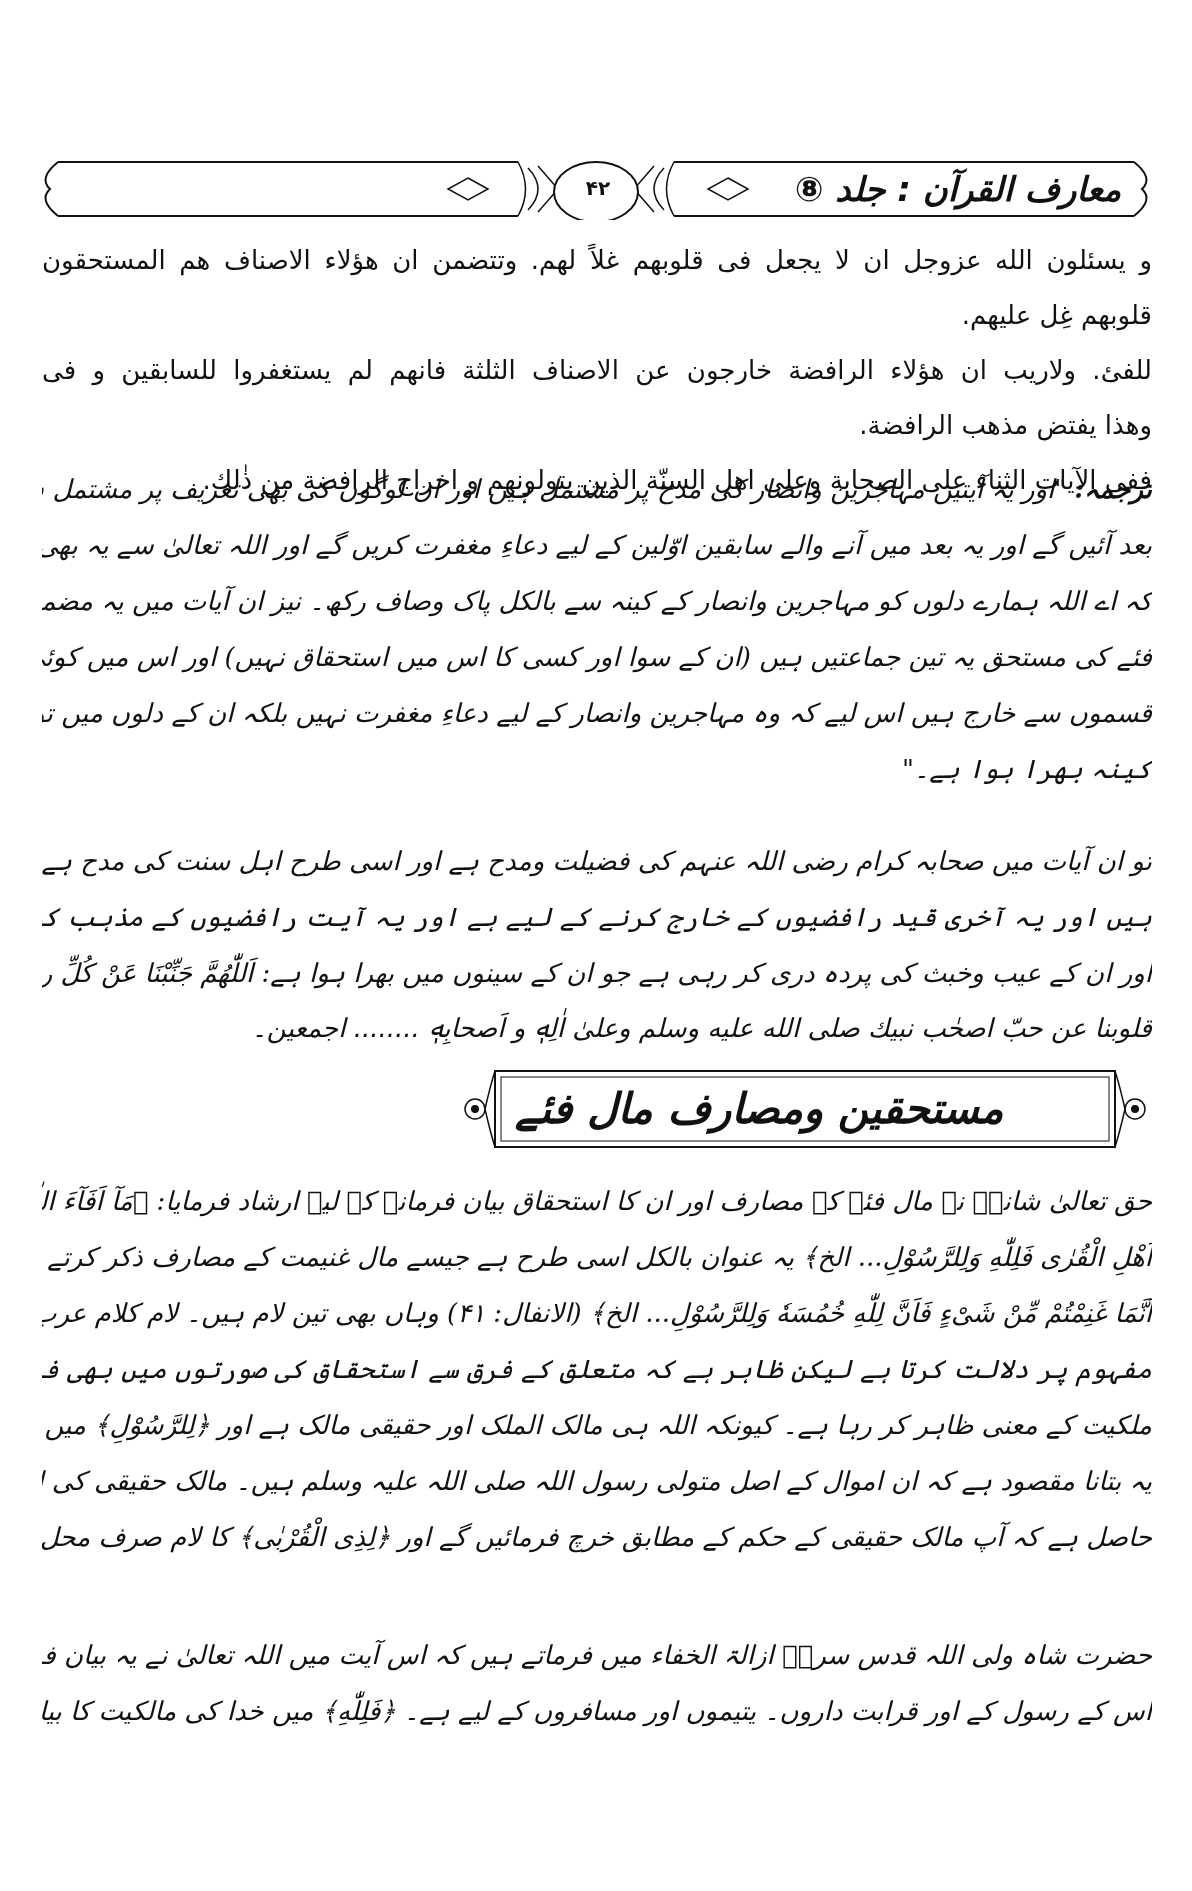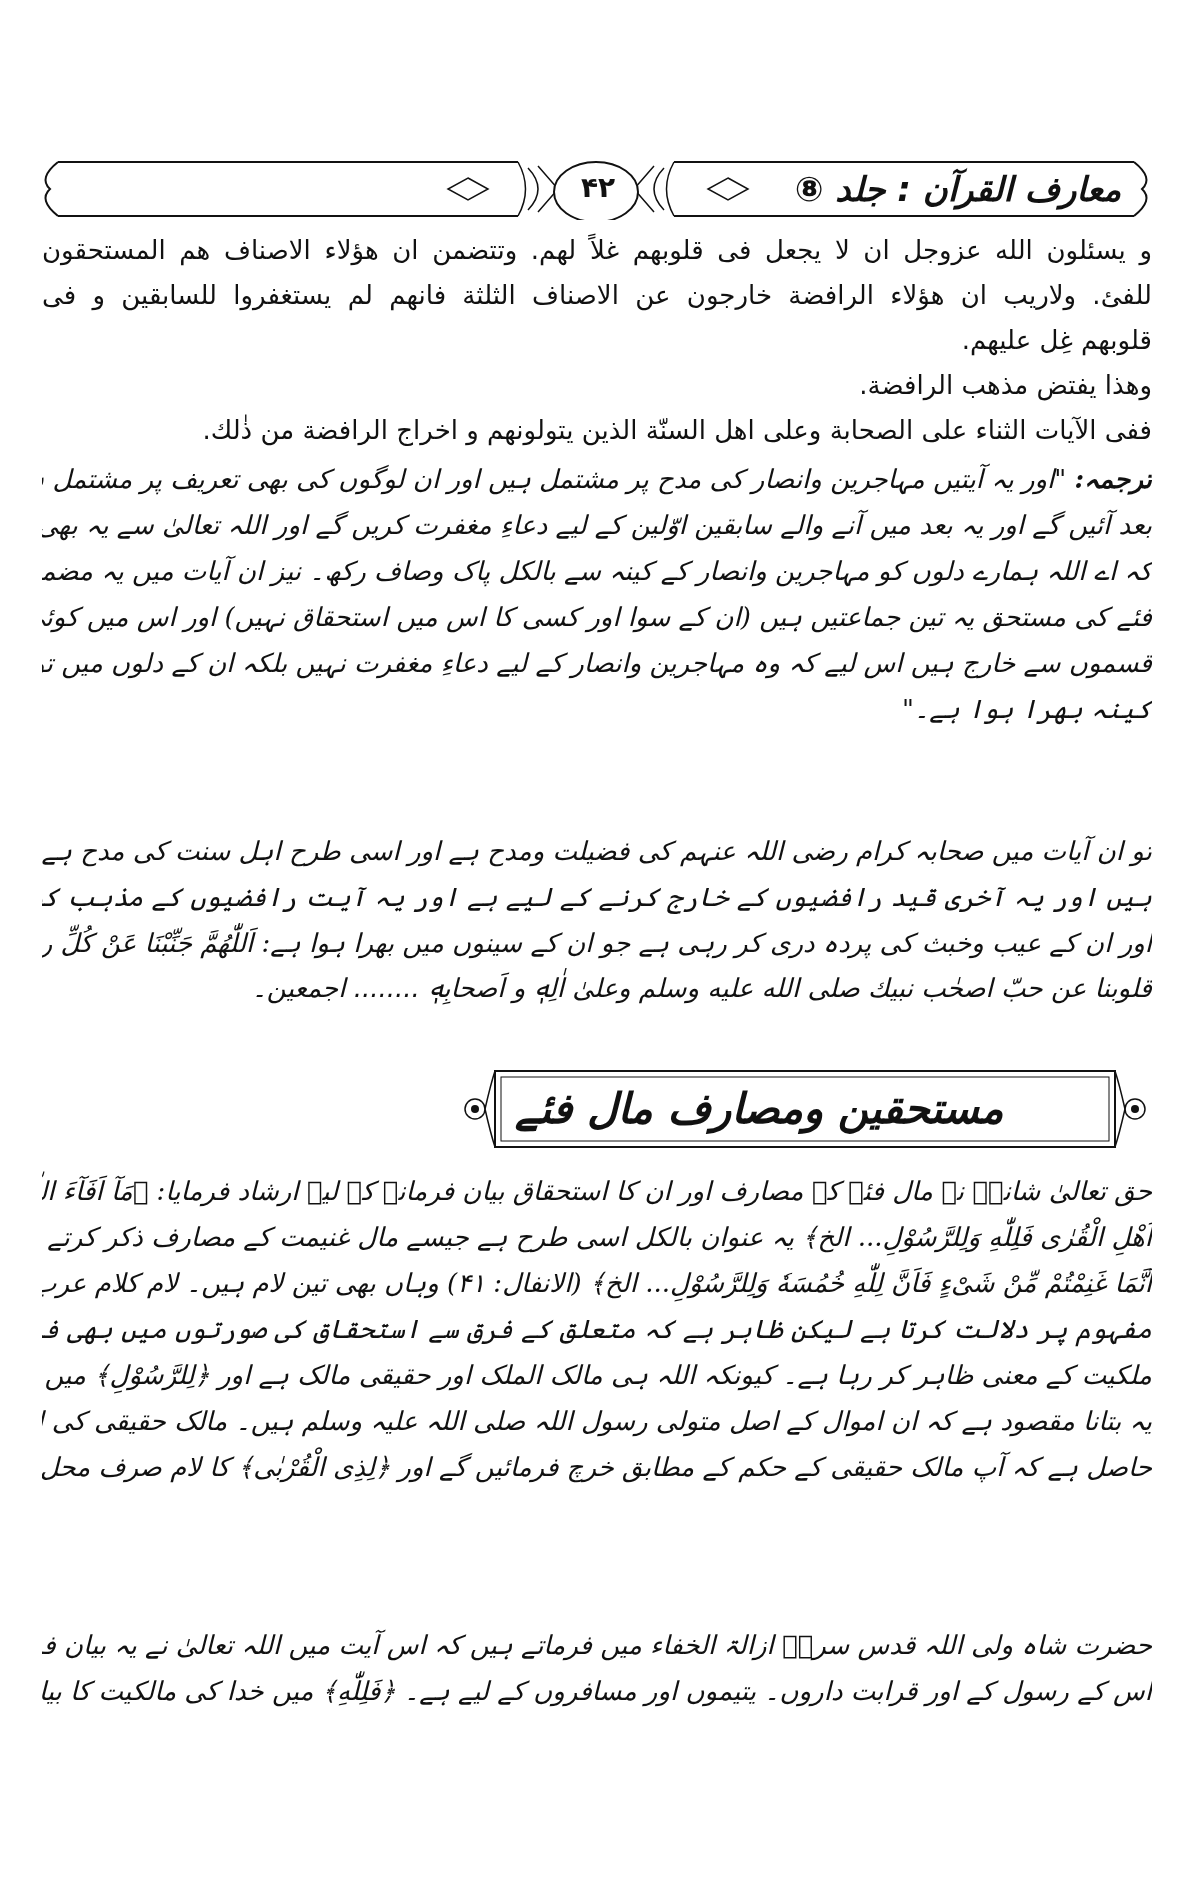--- a/index.html
+++ b/index.html
@@ -12,33 +12,33 @@
     .header {
       position: absolute; left: 28px; top: 158px; width: 1136px; height: 62px;
     }
     .header svg { position: absolute; left: 0; top: 0; }
     .hdr-left {
       position: absolute; left: 100px; top: 10px; width: 300px; height: 44px;
       direction: rtl; text-align: center; font-size: 27px; line-height: 44px; font-style: italic;
     }
     .hdr-page {
       position: absolute; left: 530px; top: 8px; width: 80px; height: 44px;
-      text-align: center; font-size: 28px; font-weight: bold; line-height: 44px;
+      text-align: center; font-size: 20px; font-weight: bold; line-height: 44px;
     }
     .hdr-right {
       position: absolute; left: 760px; top: 6px; width: 340px; height: 50px;
       direction: rtl; text-align: center; font-size: 34px; line-height: 50px; font-weight: bold; font-style: italic;
     }
     .content {
       position: absolute; left: 42px; width: 1110px;
       direction: rtl; text-align: justify;
     }
     .ar { font-family: "DejaVu Sans", sans-serif; font-size: 26px; line-height: 45px; }
     .ur { font-family: "DejaVu Serif", serif; font-size: 26px; line-height: 46px; font-style: italic; }
-    .line { display: block; white-space: nowrap; overflow: hidden; text-align-last: justify; text-align: justify; }
+    .line { display: block; white-space: nowrap; overflow: hidden; text-align-last: justify; text-align: justify; margin-top: 10px; }
     .line.last { text-align-last: right; }
     .tarjuma-label { font-weight: bold; }
     
     .section-box {
       position: absolute; left: 455px; top: 1063px; width: 700px; height: 92px;
     }
     .section-box svg { position: absolute; left: 0; top: 0; }
     .section-title {
       position: absolute; left: 60px; top: 14px; width: 580px; height: 64px;
       direction: rtl; text-align: left; font-size: 42px; line-height: 64px;
@@ -62,22 +62,22 @@
       <path d="M646 4 Q631 31 646 58 M636 10 Q616 31 636 52 M626 8 L606 31 L626 54" fill="none" stroke="#111" stroke-width="1.5"></path>
       <ellipse cx="568" cy="34" rx="42" ry="30" fill="#fff" stroke="#111" stroke-width="2"></ellipse>
       <path d="M440 20 L460 31 L440 42 L420 31 Z M700 20 L720 31 L700 42 L680 31 Z" fill="none" stroke="#111" stroke-width="1.5"></path>
     </svg>
     <div class="hdr-page">۴۲</div>
     <div class="hdr-right">معارف القرآن : جلد ⑧</div>
   </div>
 
   <div class="content ar" style="top:228px;">
     <span class="line">و يسئلون الله عزوجل ان لا يجعل فى قلوبهم غلاً لهم. وتتضمن ان هؤلاء الاصناف هم المستحقون</span>
+    <span class="line last">قلوبهم غِل عليهم.</span>
     <span class="line">للفئ. ولاريب ان هؤلاء الرافضة خارجون عن الاصناف الثلثة فانهم لم يستغفروا للسابقين و فى</span>
-    <span class="line last">قلوبهم غِل عليهم.</span>
     <span class="line last">وهذا يفتض مذهب الرافضة.</span>
     <span class="line last">ففى الآيات الثناء على الصحابة وعلى اهل السنّة الذين يتولونهم و اخراج الرافضة من ذٰلك.</span>
   </div>
 
   <div class="content ur" style="top:456px;">
     <span class="line"><span class="tarjuma-label">ترجمہ:</span> <span>"اور یہ آیتیں مہاجرین وانصار کی مدح پر مشتمل ہیں اور ان لوگوں کی بھی تعریف پر مشتمل ہیں جو انصار ومہاجرین کے</span></span>
     <span class="line">بعد آئیں گے اور یہ بعد میں آنے والے سابقین اوّلین کے لیے دعاءِ مغفرت کریں گے اور اللہ تعالیٰ سے یہ بھی دُعا کریں گے</span>
     <span class="line">کہ اے اللہ ہمارے دلوں کو مہاجرین وانصار کے کینہ سے بالکل پاک وصاف رکھ۔ نیز ان آیات میں یہ مضمون بھی ہے کہ مال</span>
     <span class="line">فئے کی مستحق یہ تین جماعتیں ہیں (ان کے سوا اور کسی کا اس میں استحقاق نہیں) اور اس میں کوئی شک نہیں کہ رافضی ان تینوں</span>
     <span class="line">قسموں سے خارج ہیں اس لیے کہ وہ مہاجرین وانصار کے لیے دعاءِ مغفرت نہیں بلکہ ان کے دلوں میں تو مہاجرین وانصار کا</span>

